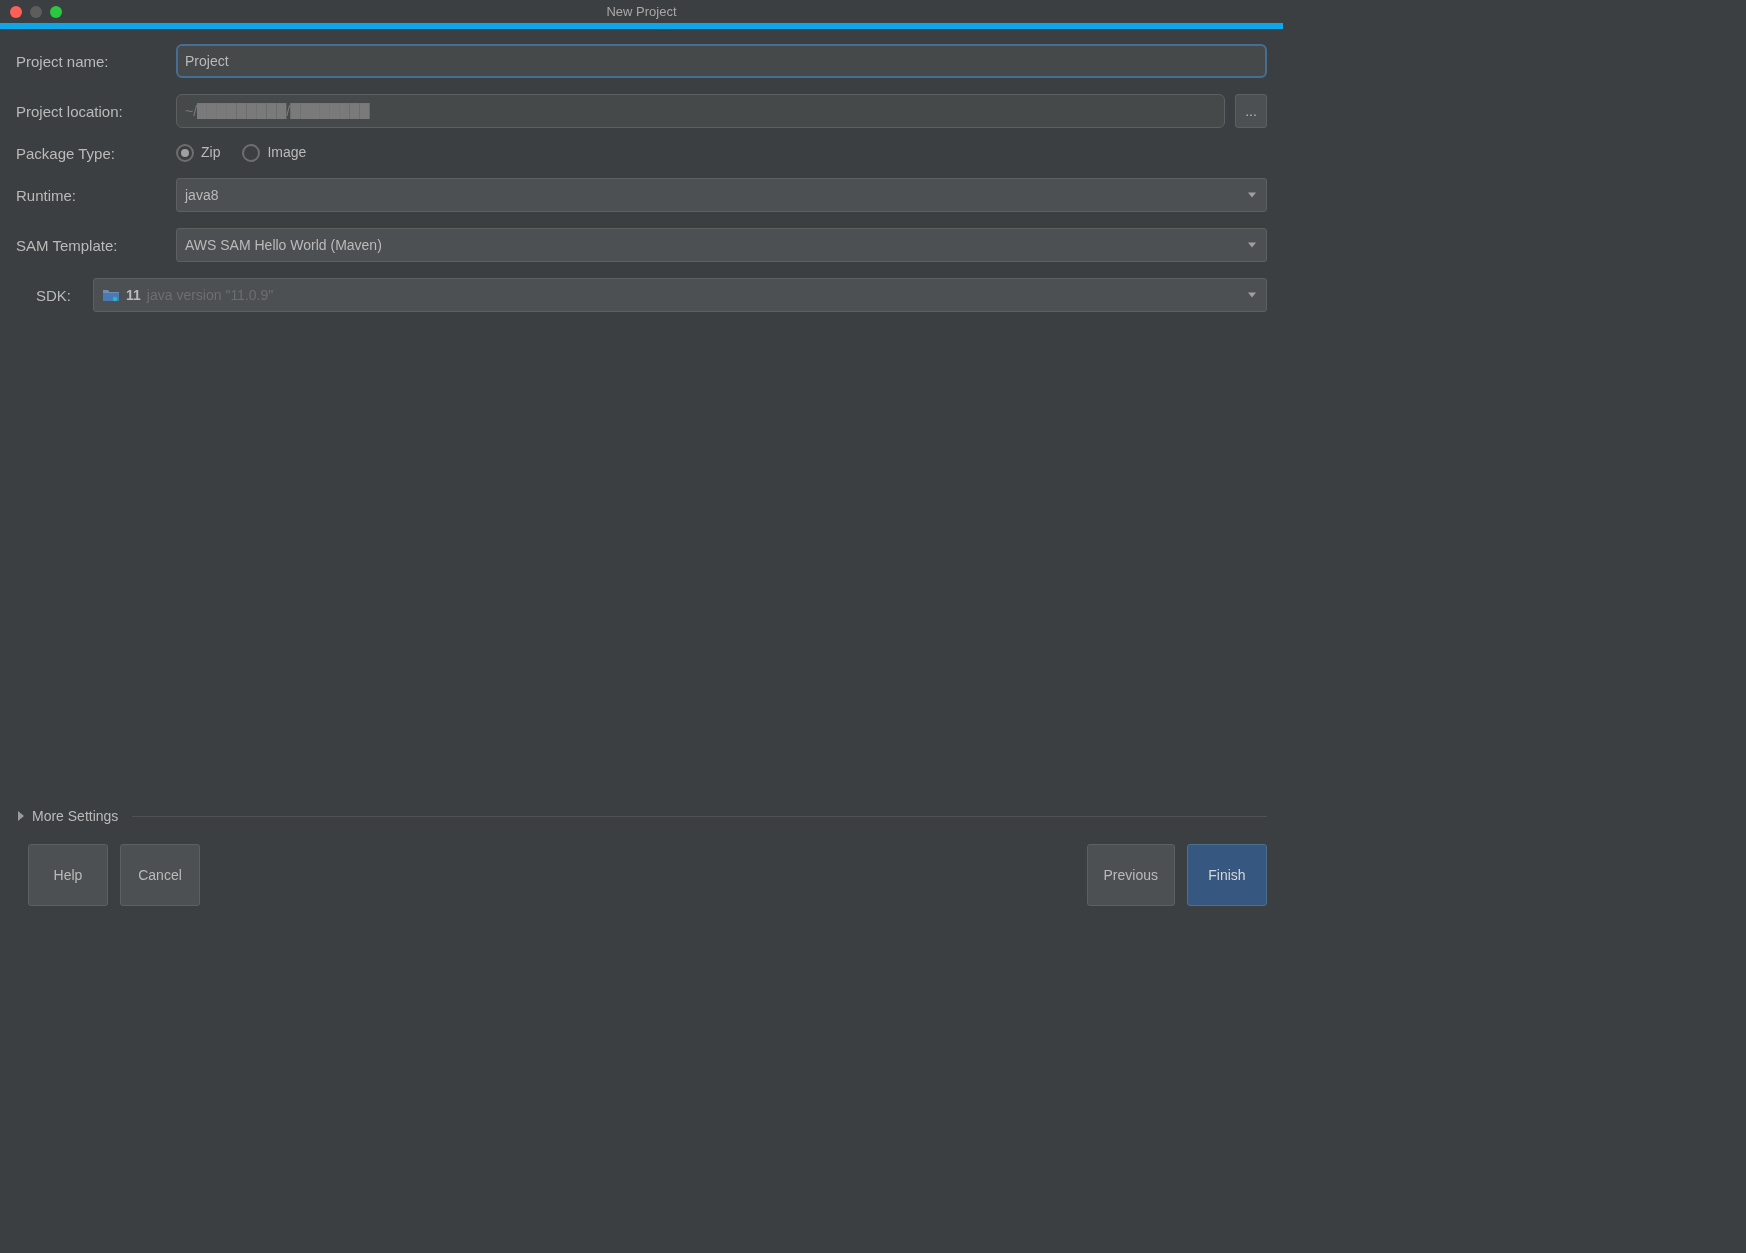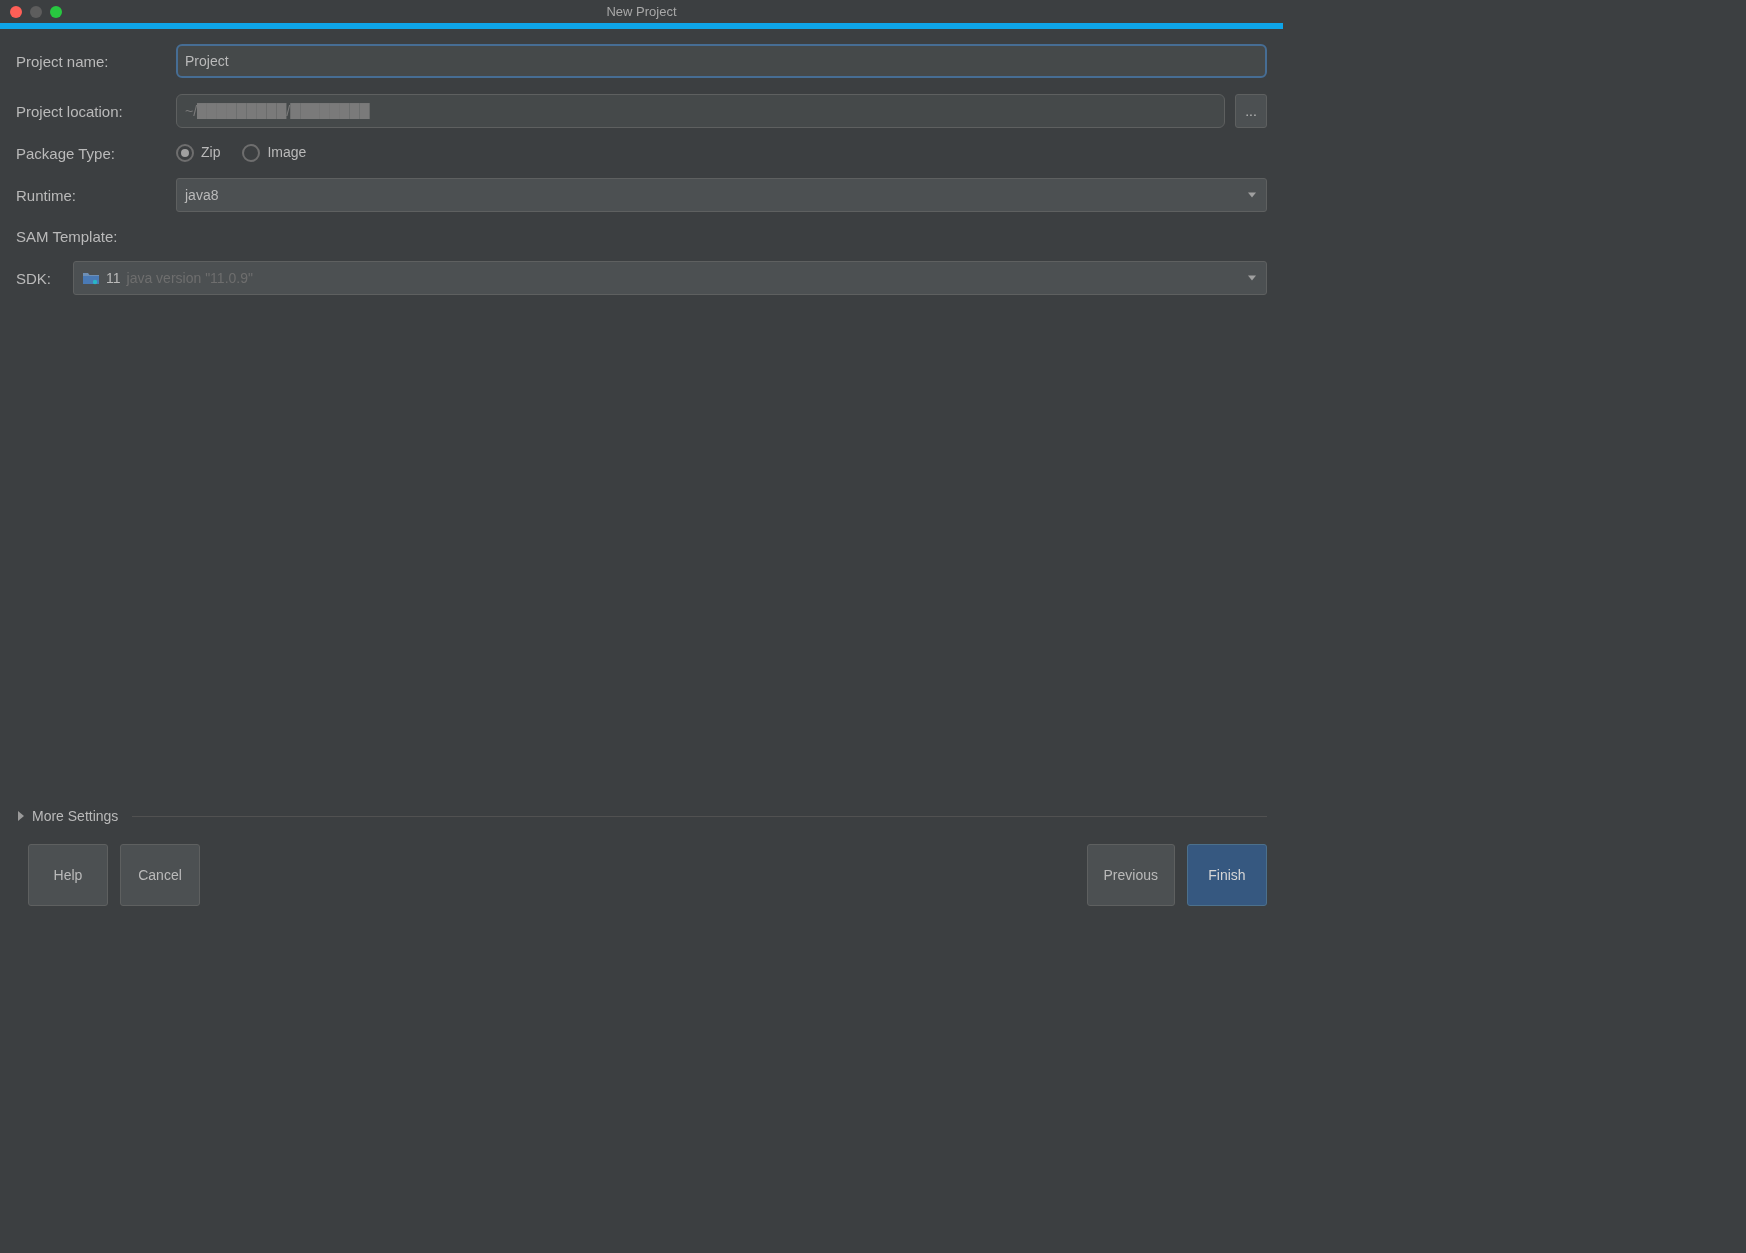--- a/index.html
+++ b/index.html
@@ -150,33 +150,34 @@
       top: 50%;
       transform: translateY(-50%);
       width: 0;
       height: 0;
       border-left: 4px solid transparent;
       border-right: 4px solid transparent;
       border-top: 5px solid #a0a0a0;
     }
     .sdk-row .form-label {
       width: 57px;
+      margin-left: 20px;
     }
     .sdk-select {
       display: flex;
       align-items: center;
       gap: 6px;
     }
     .folder-icon {
       display: inline-flex;
       align-items: center;
     }
     .sdk-version-strong {
       color: #bababa;
-      font-weight: 400;
+      font-weight: 700;
     }
     .sdk-version-sub {
       color: #6e6e6e;
     }
     .spacer {
       flex: 1;
     }
     .more-settings-row {
       display: flex;
       align-items: center;
@@ -280,20 +281,26 @@
     <div class="form-control-wrap">
       <div class="select-box">
         <span>java8</span>
         <div class="select-arrow"></div>
       </div>
     </div>
   </div>
 
   <div class="form-row">
     <div class="form-label">SAM Template:</div>
+    <div class="form-control-wrap">
+      <div class="select-box">
+        <span>AWS SAM Hello World (Maven)</span>
+        <div class="select-arrow"></div>
+      </div>
+    </div>
   </div>
 
   <div class="form-row sdk-row">
     <div class="form-label">SDK:</div>
     <div class="form-control-wrap">
       <div class="select-box">
         <div class="sdk-select">
           <span class="folder-icon">
             <svg width="18" height="14" viewBox="0 0 18 14">
               <path d="M1 2 h5 l1.5 2 H17 v9 H1 z" fill="#6e8fb5"></path>

